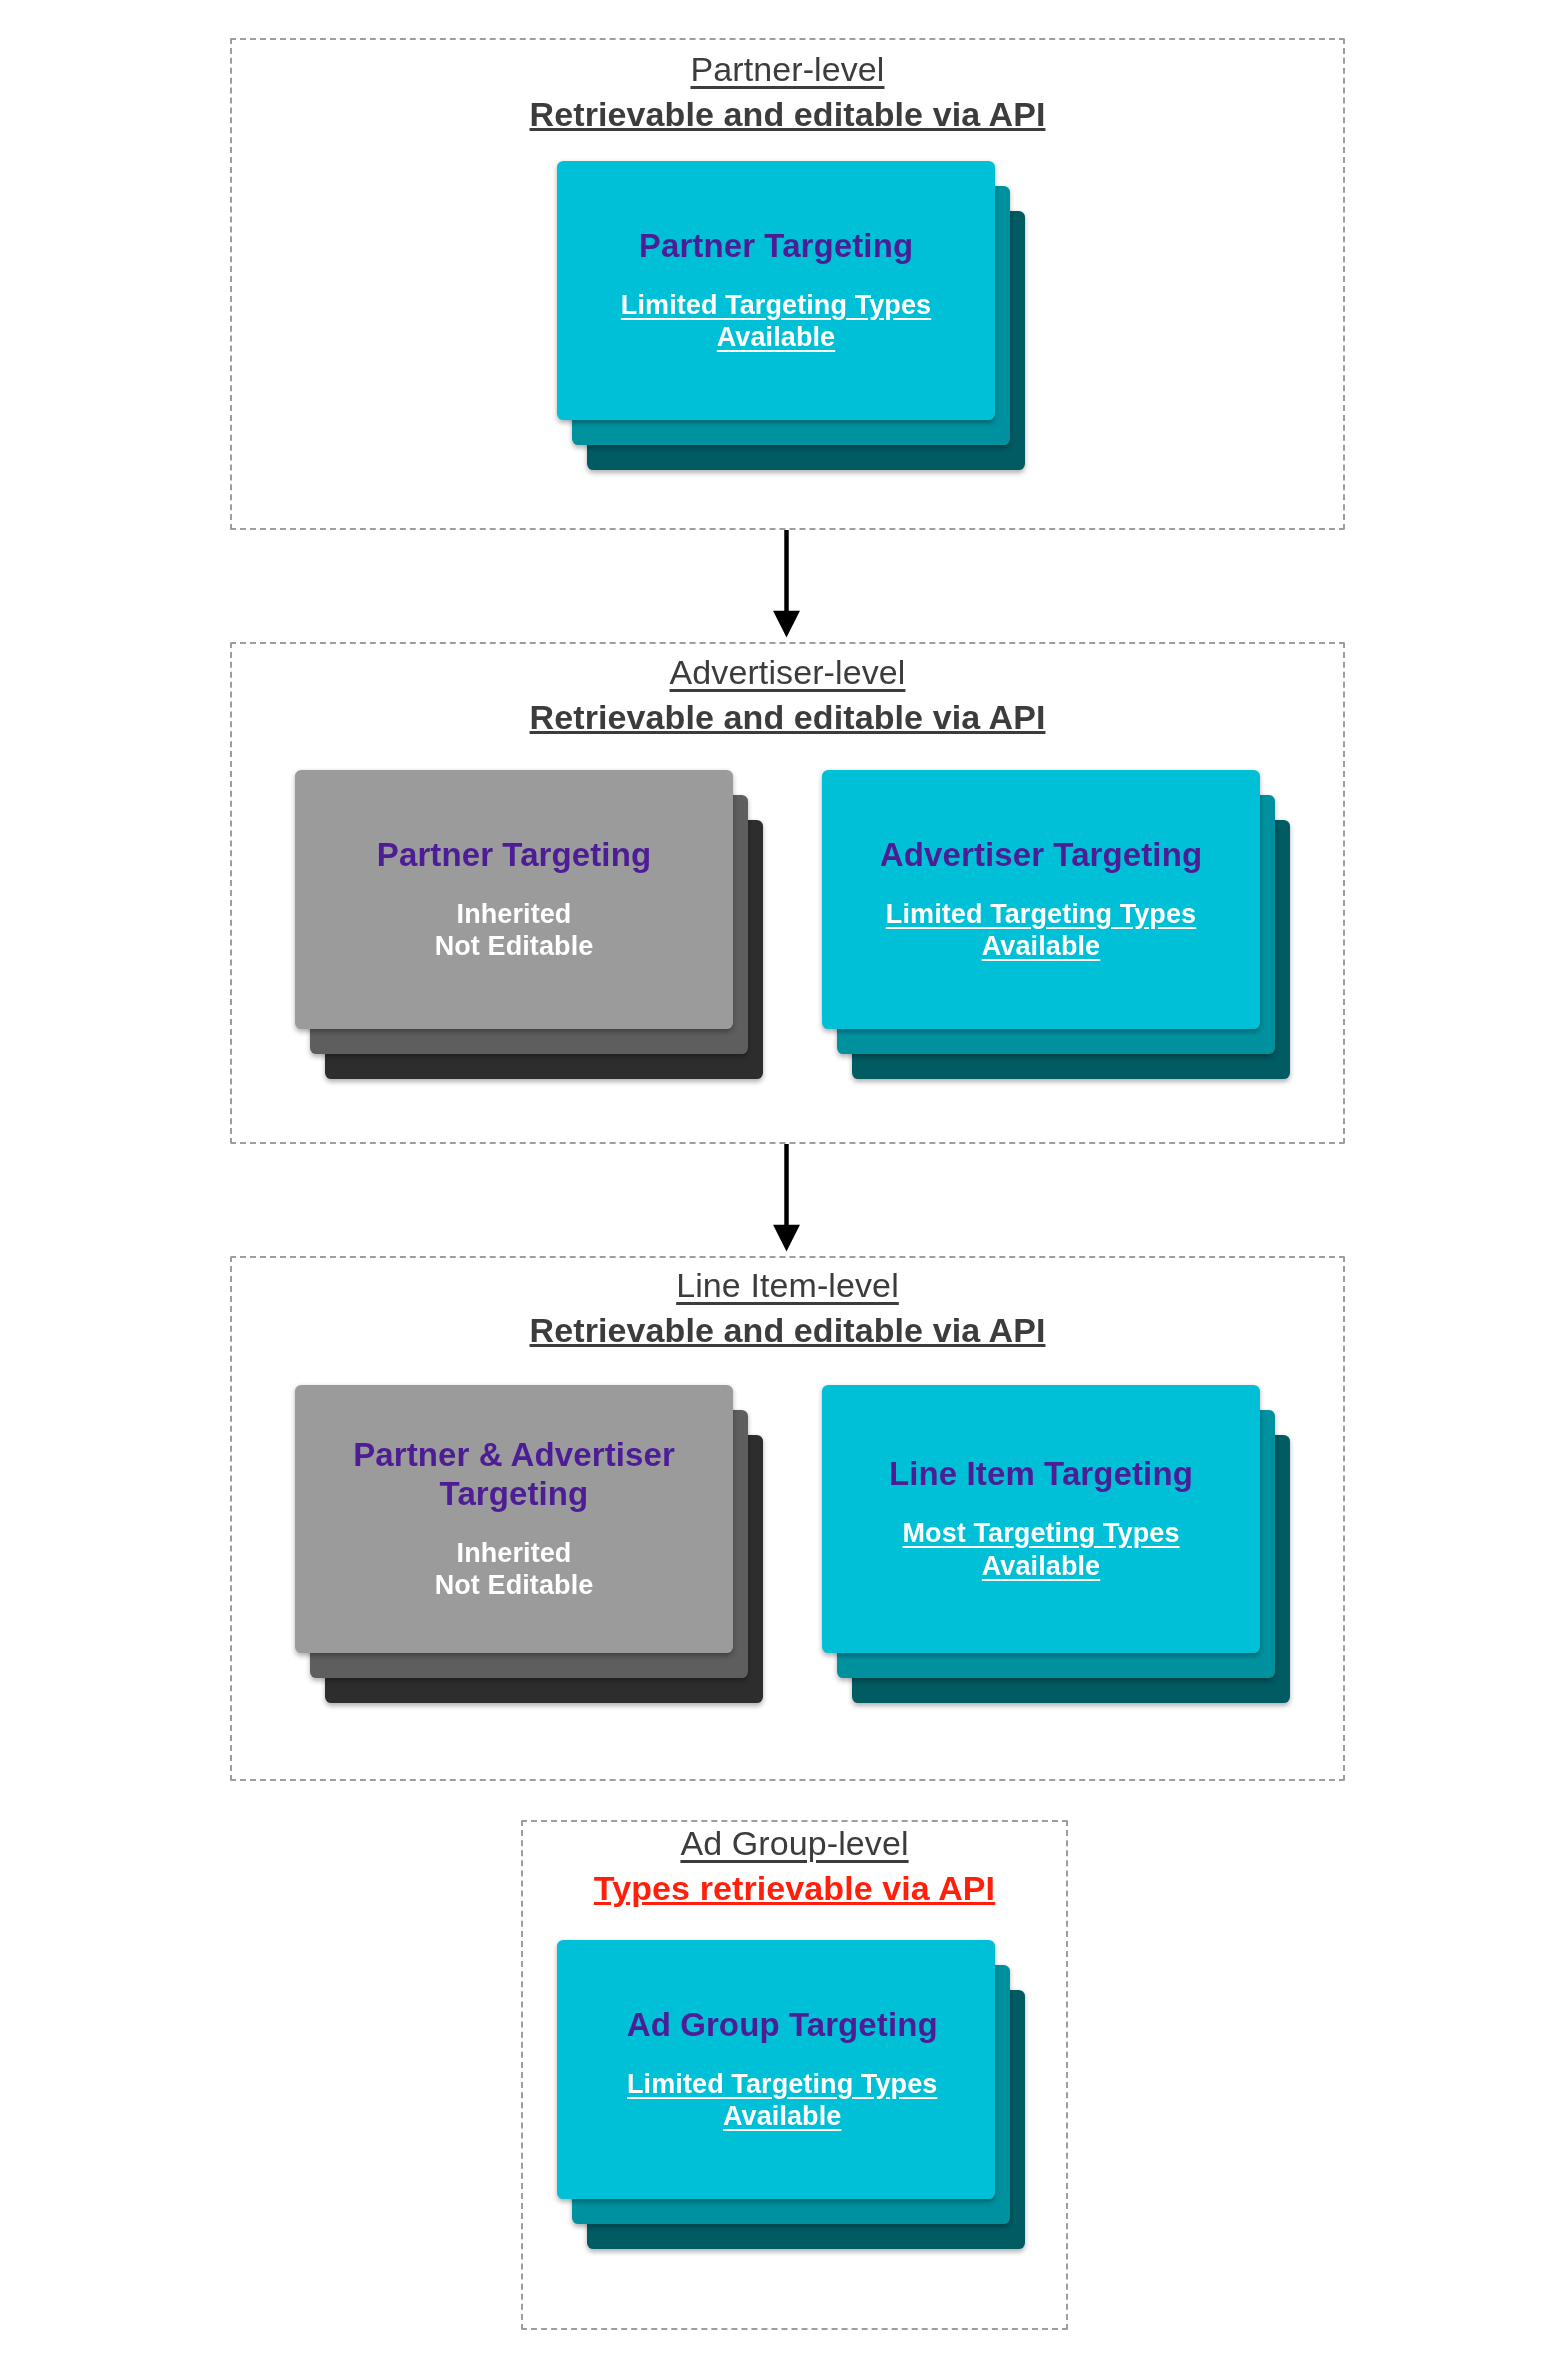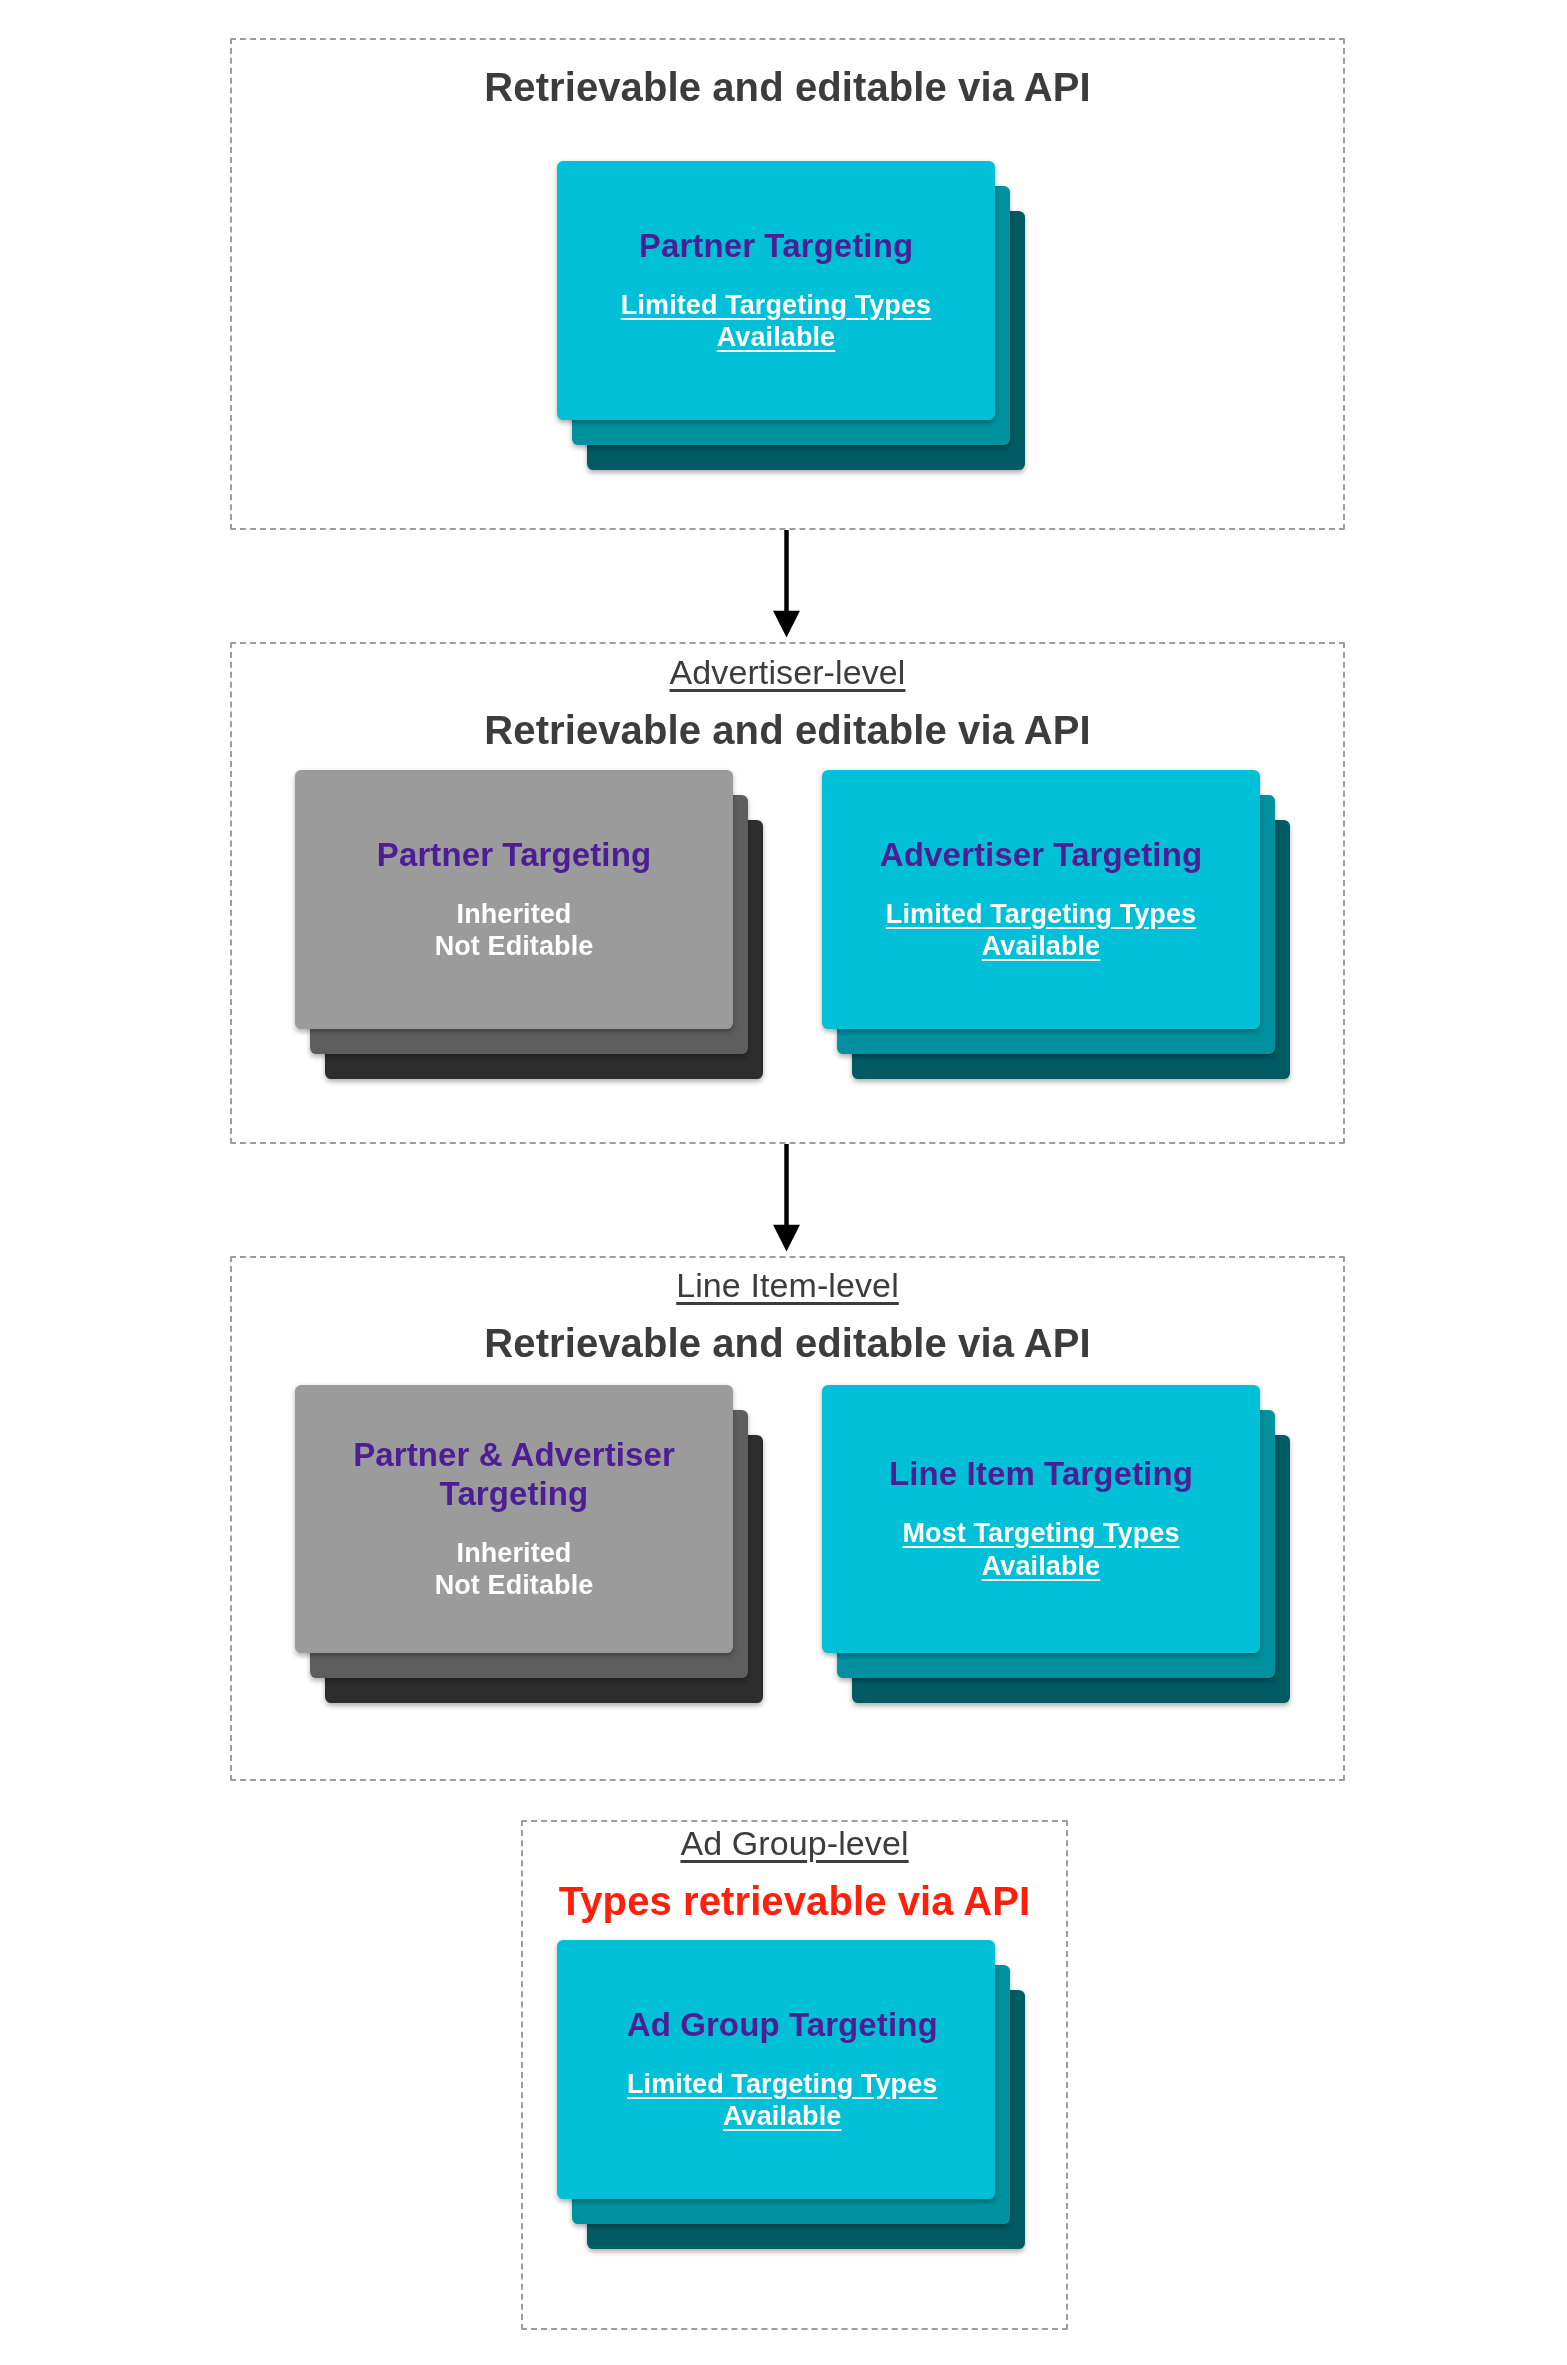--- a/index.html
+++ b/index.html
@@ -43,25 +43,26 @@
     display: block;
     font-size: 34px;
     font-weight: 400;
     text-decoration: underline;
     text-underline-offset: 4.5px;
     color: #3c3c3c;
     letter-spacing: 0.1px;
   }
   .level-subtitle {
     display: block;
-    font-size: 40px;
+    font-size: 34px;
     font-weight: bold;
     color: #3c3c3c;
-    margin-top: 15px;
-    letter-spacing: 0.1px;
+    margin-top: 5px;
+    letter-spacing: 0.1px;
+    text-decoration: underline;
   }
   .level-subtitle.alert {
     color: #ff1f0a;
   }
 
   
   .card-stack {
     position: absolute;
   }
   .card-layer {
@@ -117,20 +118,21 @@
   }
 </style>
 </head>
 <body>
 
 <div class="diagram">
 
   <div class="level-box" style="left:230px; top:38px; width:1115px; height:492px;"></div>
 
   <div class="level-header" style="left:230px; top:49px; width:1115px;">
+    <span class="level-title">Partner-level</span>
     <span class="level-subtitle">Retrievable and editable via API</span>
   </div>
 
   <div class="card-stack cyan" style="left:557px; top:161px; width:464px; height:330px;">
     <div class="card-layer back2" style="left:30px; top:50px; width:438px; height:259px;"></div>
     <div class="card-layer back1" style="left:15px; top:25px; width:438px; height:259px;"></div>
     <div class="card-layer front" style="left:0px; top:0px; width:438px; height:259px;">
       <div class="card-title">Partner Targeting</div>
       <div class="card-sub underlined">
         <span>Limited Targeting Types</span><br>

